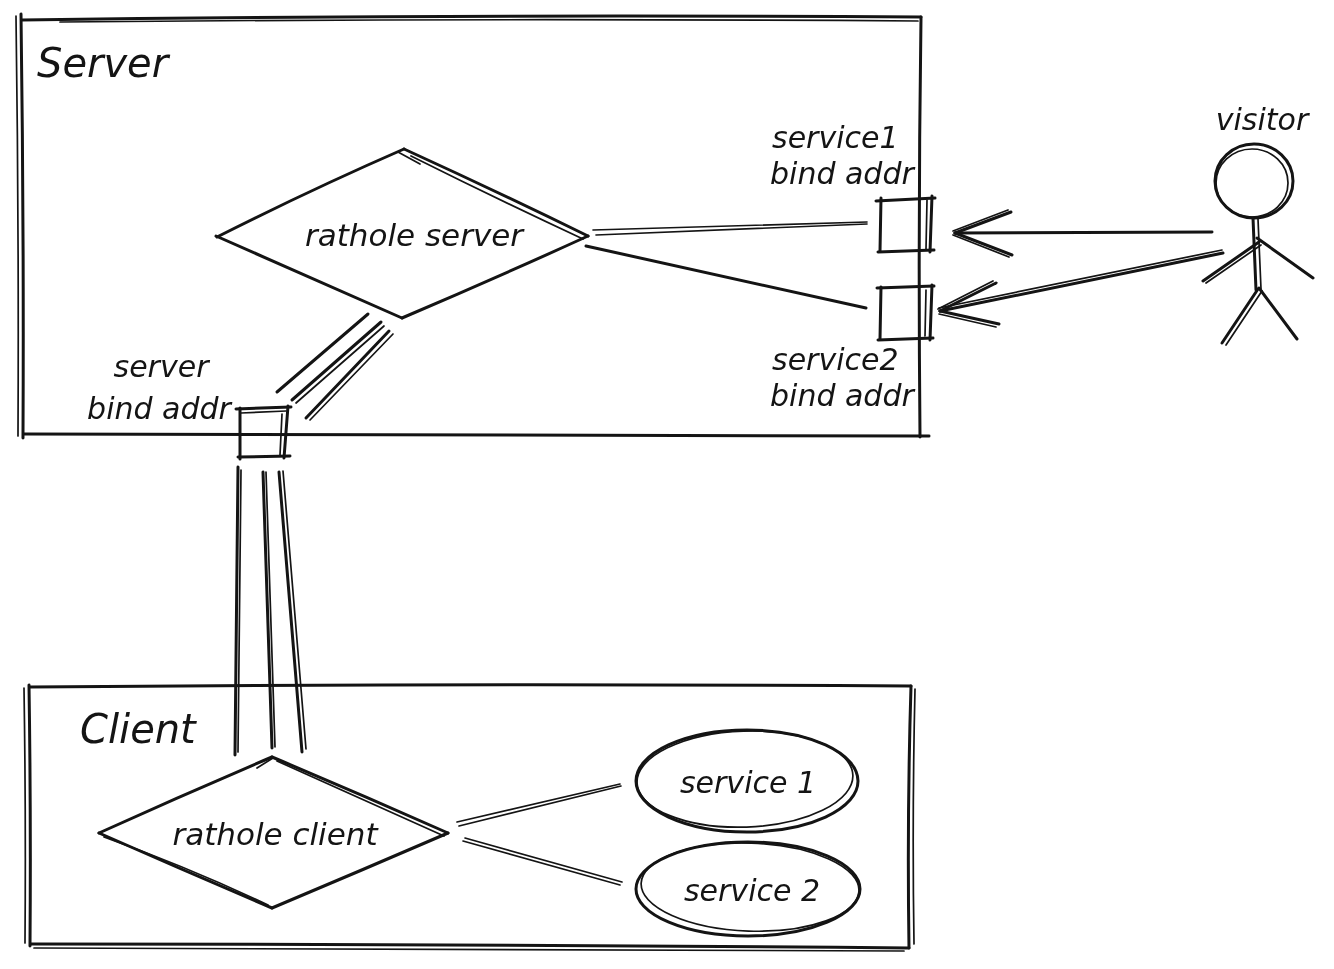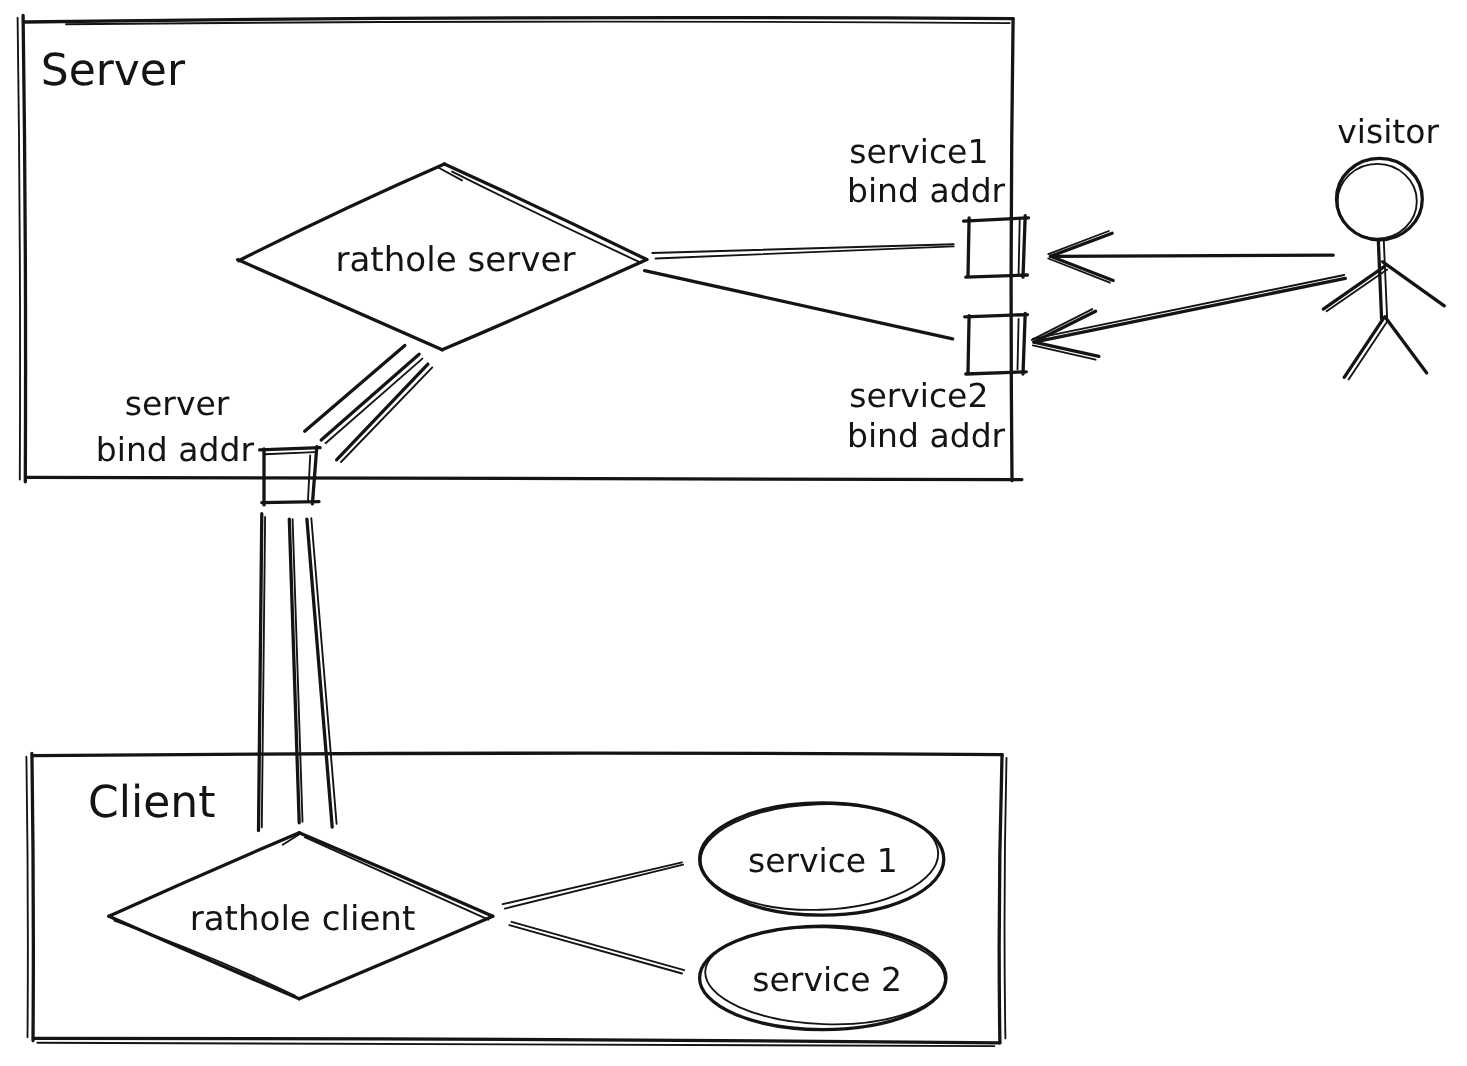--- a/index.html
+++ b/index.html
@@ -1,19 +1,20 @@
 <!DOCTYPE html>
 <html style="--stroke: #141414; --bg: #ffffff;"><head>
 <meta charset="utf-8">
 <style>
   :root { --stroke: #141414; --bg: #ffffff; }
   html, body { margin: 0; padding: 0; background: var(--bg); }
   .canvas-wrap {
     width: 1098px; height: 969px; position: relative; background: var(--bg);
     font-family: "DejaVu Sans", "Liberation Sans", sans-serif;
+    font-style: italic;
   }
   svg { display: block; }
   .sk  { fill: none; stroke: var(--stroke); stroke-width: 3; stroke-linecap: round; stroke-linejoin: round; }
   .sk2 { fill: none; stroke: var(--stroke); stroke-width: 1.7; stroke-linecap: round; stroke-linejoin: round; }
   .lbl { fill: var(--stroke); stroke: none; }
   .lbl-box     { font-size: 40px; }
   .lbl-node    { font-size: 31px; }
   .lbl-small   { font-size: 30px; }
   .lbl-visitor { font-size: 30px; }
 </style>

